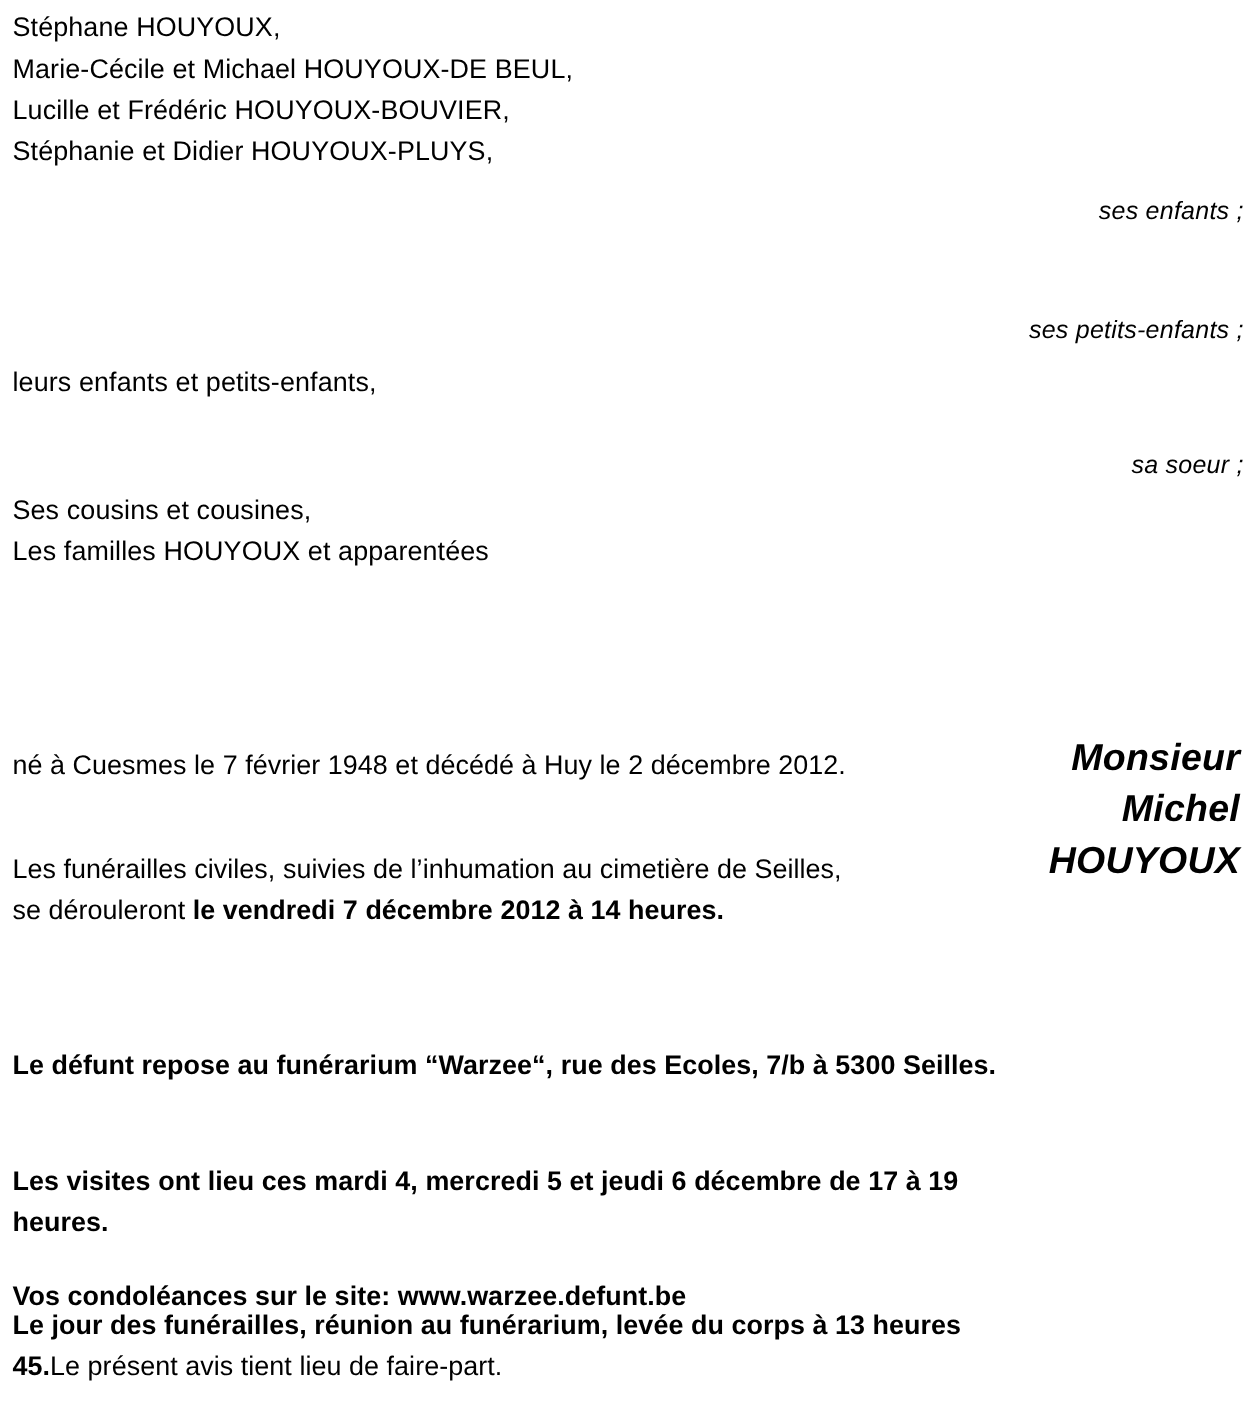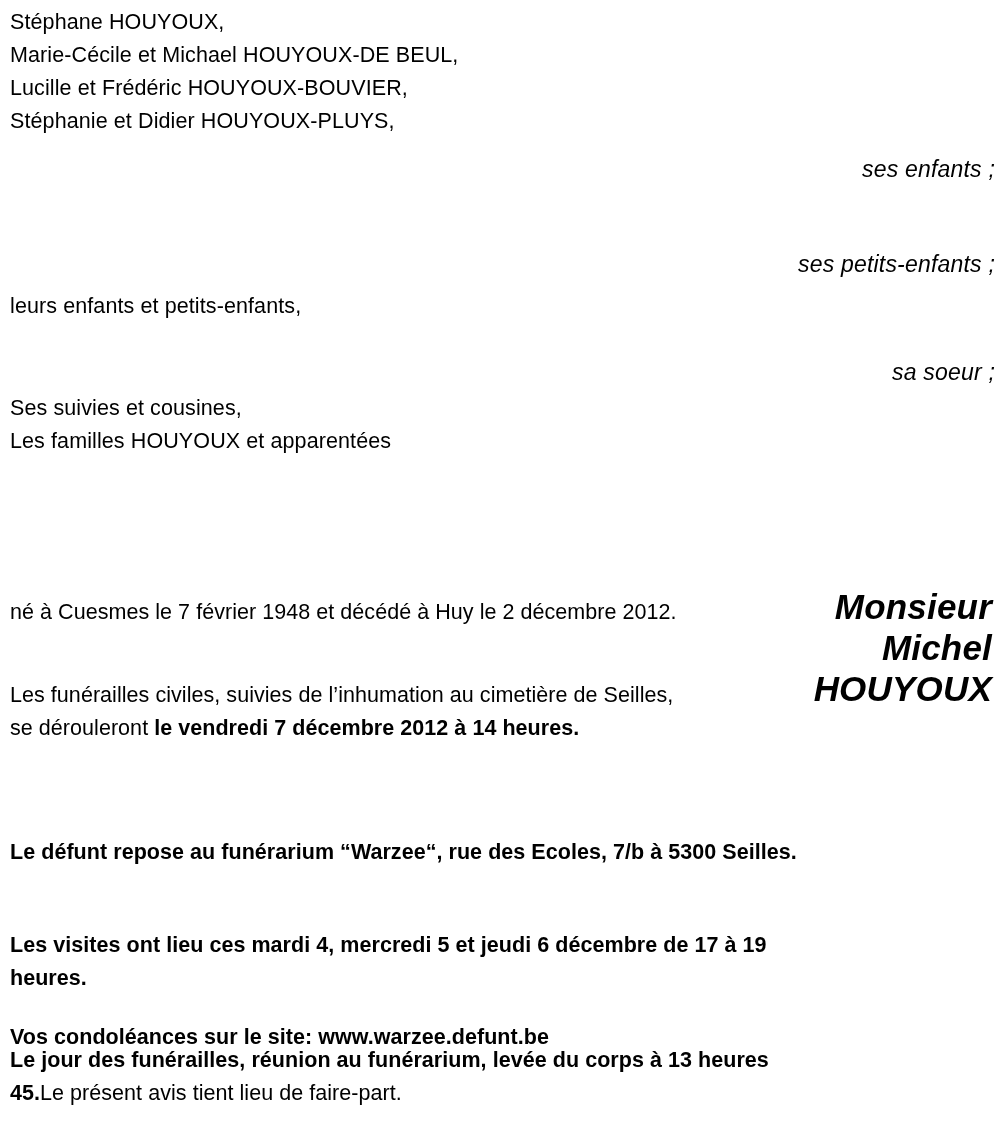--- a/index.html
+++ b/index.html
@@ -37,35 +37,35 @@
     white-space: nowrap;
     letter-spacing: 0.1px;
   }
 
   
   .relation {
     position: absolute;
     right: 5px;
     text-align: right;
     font-style: italic;
-    font-size: 23px;
+    font-size: 20px;
     line-height: 26px;
     white-space: nowrap;
     letter-spacing: 0.2px;
   }
 
   
   .name-block {
     position: absolute;
     right: 8px;
     width: 300px;
     text-align: right;
     font-style: italic;
     font-weight: bold;
-    font-size: 35px;
+    font-size: 30px;
     line-height: 41px;
     letter-spacing: 0.2px;
   }
   .name-block div { white-space: nowrap; }
 
   
   .para {
     position: absolute;
     font-size: 21.5px;
     line-height: 33px;
@@ -96,21 +96,21 @@
 
   <div class="relation" style="top:251px;">ses petits-enfants ;</div>
 
   <div class="block" style="top:290px;">
     <div class="line">leurs enfants et petits-enfants,</div>
   </div>
 
   <div class="relation" style="top:359px;margin-left:48px;">sa soeur ;</div>
 
   <div class="block" style="top:392px;">
-    <div class="line">Ses suivies et cousines,</div>
+    <div class="line">Ses cousins et cousines,</div>
     <div class="line">Les familles HOUYOUX et apparentées</div>
   </div>
 
 
   <div class="name-block" style="top:586px;">
     <div>Monsieur</div>
     <div>Michel</div>
     <div>HOUYOUX</div>
   </div>
 

